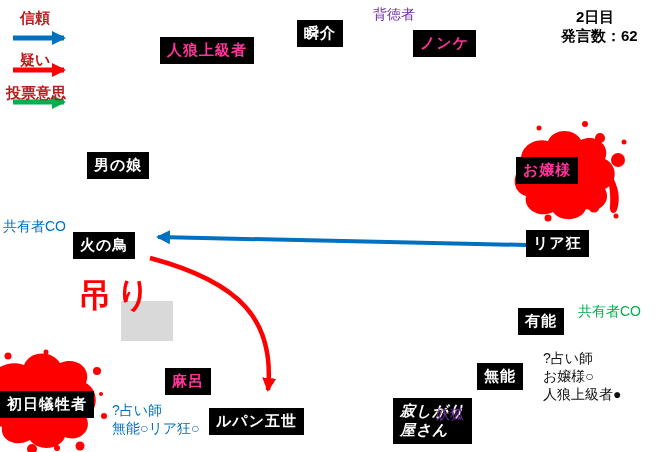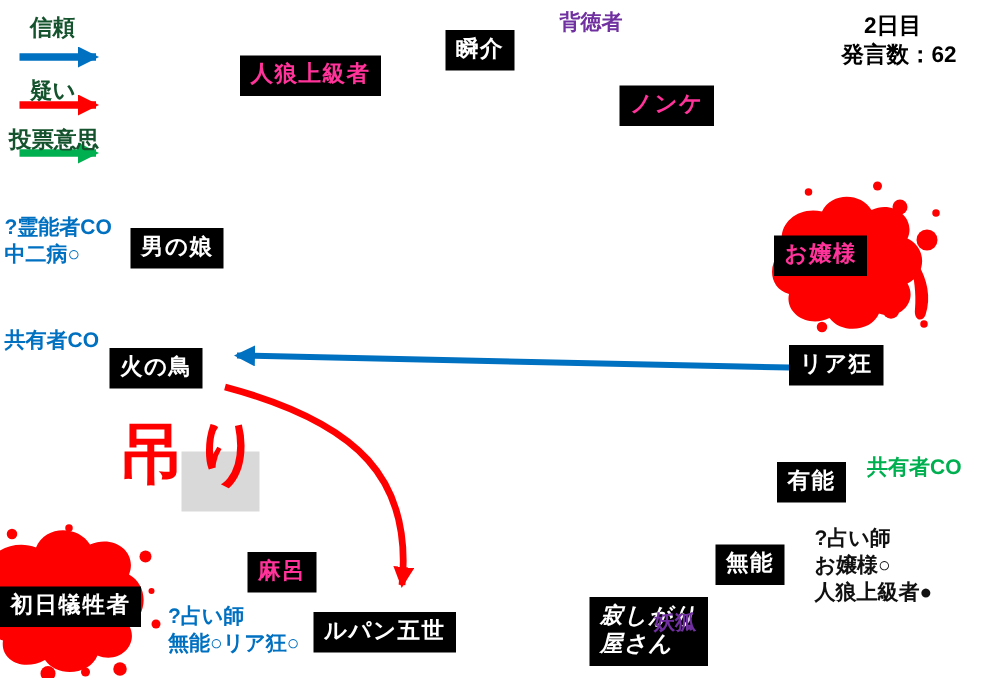--- a/index.html
+++ b/index.html
@@ -13,32 +13,32 @@
   }
   .layer{position:absolute;left:0;top:0;}
   .player{
     position:absolute; background:var(--plate_bg,#000); color:var(--plate_text,#fff);
     font-weight:bold; font-size:15px; line-height:1.25; padding:4px 7px;
     white-space:pre-line; letter-spacing:1px;
   }
   .player.pink{color:var(--pink,#ff3399);}
   .player.tl{text-align:left;font-style:italic;}
   .note{
-    position:absolute; font-weight:bold; font-size:14px; line-height:1.3;
+    position:absolute; font-weight:normal; font-size:14px; line-height:1.3;
     white-space:pre-line; color:#111;
   }
   .note.blue{color:var(--blue,#0070c0);}
   .note.green{color:var(--green,#00b050);}
   .note.purple{color:var(--purple,#7030a0);}
   .note.black{color:#111111;}
-  .legend-label{position:absolute; font-weight:bold; font-size:15px; color:#14532d;}
+  .legend-label{position:absolute; font-weight:bold; font-size:15px; color:#b91c1c;}
   .header-text{position:absolute; font-weight:bold; font-size:15px; color:#000;}
   .tsuri-highlight{position:absolute; left:121px; top:301px; width:52px; height:40px; background:var(--highlight,#d9d9d9);}
   .tsuri{
-    position:absolute; left:78px; top:276px; font-size:46px; font-weight:bold;
+    position:absolute; left:78px; top:276px; font-size:34px; font-weight:bold;
     color:var(--red,#ff0000); letter-spacing:4px; line-height:1.1;text-align:right;
   }
 </style>
 </head>
 <body>
 
 <div class="board">
 
   <svg class="layer" width="660" height="452" viewBox="0 0 660 452">
     <defs>
@@ -91,36 +91,34 @@
   <div class="legend-label" style="left:6px;top:84px">投票意思</div>
 
   <div class="header-text" style="left:576px;top:8px">2日目</div>
   <div class="header-text" style="left:561px;top:27px">発言数：62</div>
 
   <div class="tsuri-highlight"></div>
   <div class="tsuri">吊り</div>
 
   <div class="player" style="left:297px;top:20px">瞬介</div>
   <div class="player pink" style="left:160px;top:37px">人狼上級者</div>
-  <div class="player pink" style="left:413px;top:57px">ノンケ</div>
+  <div class="player pink" style="left:413px;top:30px">ノンケ</div>
   <div class="player" style="left:87px;top:152px">男の娘</div>
   <div class="player pink" style="left:516px;top:157px">お嬢様</div>
   <div class="player" style="left:73px;top:232px">火の鳥</div>
   <div class="player" style="left:526px;top:230px">リア狂</div>
   <div class="player" style="left:518px;top:308px">有能</div>
   <div class="player pink" style="left:165px;top:368px">麻呂</div>
   <div class="player" style="left:477px;top:363px">無能</div>
   <div class="player" style="left:0px;top:391px">初日犠牲者</div>
   <div class="player" style="left:209px;top:408px">ルパン五世</div>
   <div class="player tl" style="left:393px;top:398px">寂しがり
 屋さん</div>
 
   <div class="note purple" style="left:373px;top:5px">背徳者</div>
-  <div class="note blue" style="left:3px;top:142px">?霊能者CO
-中二病○</div>
   <div class="note blue" style="left:3px;top:217px">共有者CO</div>
   <div class="note green" style="left:578px;top:302px">共有者CO</div>
   <div class="note black" style="left:543px;top:349px">?占い師
 お嬢様○
 人狼上級者●</div>
   <div class="note blue" style="left:112px;top:401px">?占い師
 無能○リア狂○</div>
   <div class="note purple" style="left:436px;top:405px">妖狐</div>
 
 </div>

